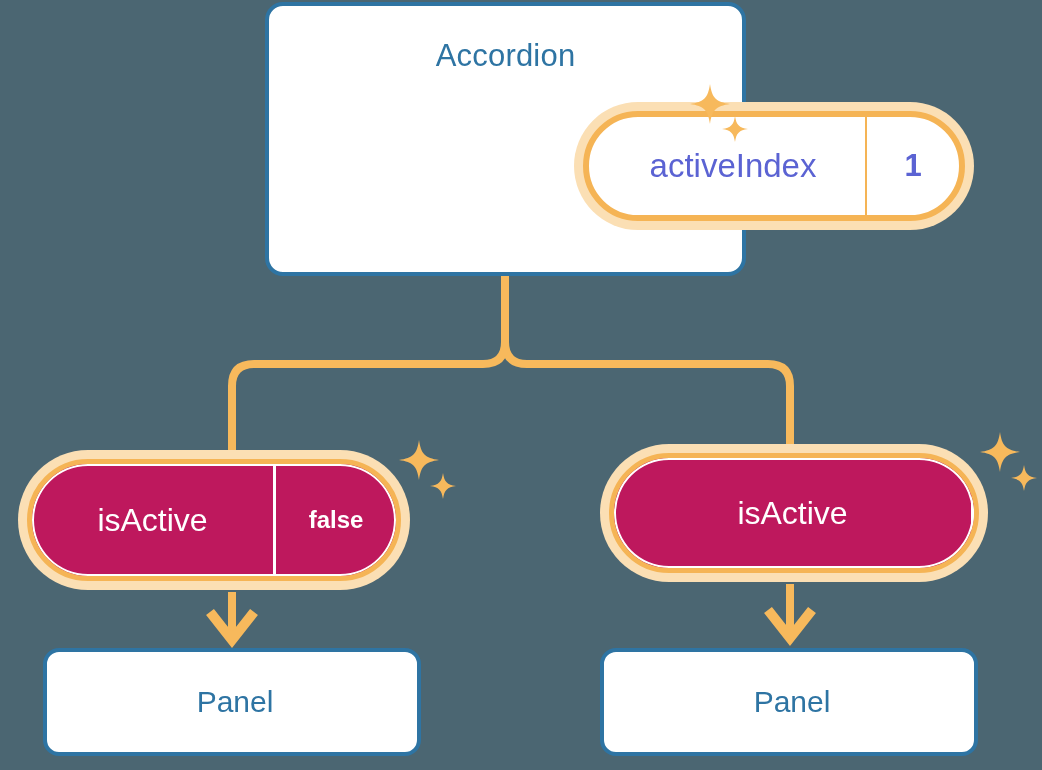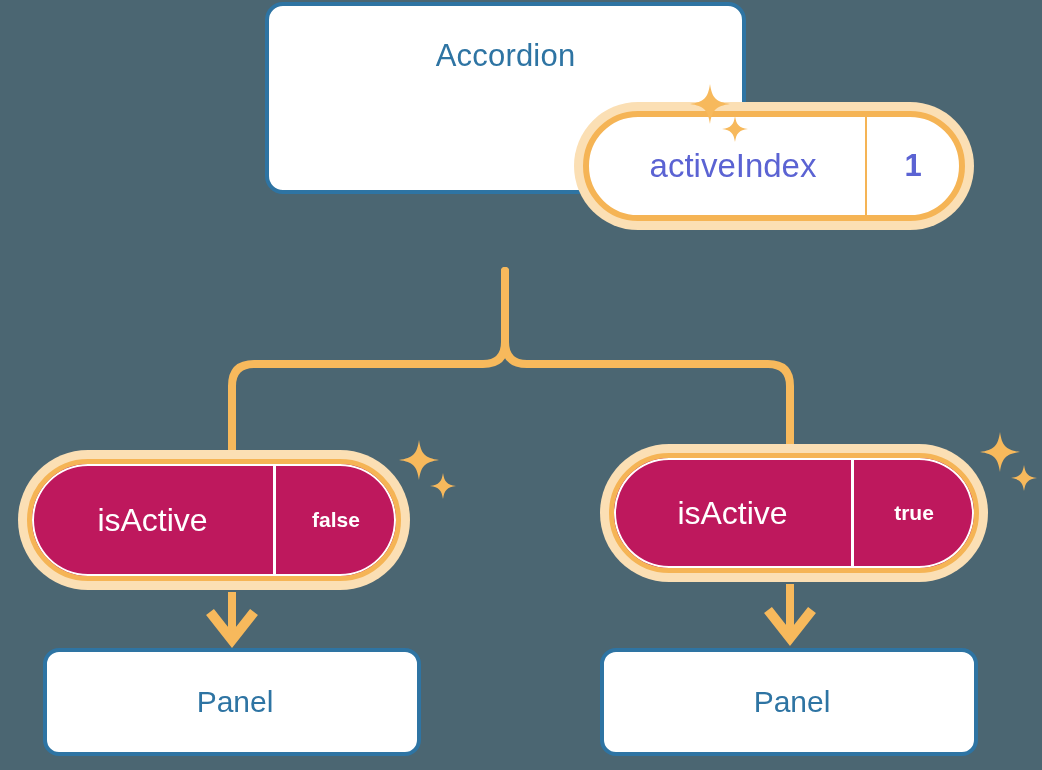--- a/index.html
+++ b/index.html
@@ -35,21 +35,21 @@
     position: absolute;
     background: #FFFFFF;
     border: 4px solid #2E74A3;
     border-radius: 18px;
     box-sizing: border-box;
   }
   #accordion-card {
     left: 265px;
     top: 2px;
     width: 481px;
-    height: 192px;
+    height: 274px;
   }
   .card-title {
     position: absolute;
     left: 0;
     right: 0;
     top: 32px;
     text-align: center;
     color: #2E74A3;
     font-size: 31px;
     font-weight: 400;
@@ -115,21 +115,21 @@
   
   .pill-purple .pill-key {
     color: #FFFFFF;
     font-size: 32px;
     font-weight: 400;
     padding: 0 26px;
     border-right: 3px solid #FFFFFF;
   }
   .pill-purple .pill-val {
     color: #FFFFFF;
-    font-size: 21px;
+    font-size: 24px;
     font-weight: 700;
     padding: 0 28px;
     min-width: 120px;
   }
   .pill-purple .pill-body {
     border: 5px solid #F5B455;
     box-shadow: inset 0 0 0 2px #FFFFFF;
   }
 
   #pill-isactive-false { left: 18px; top: 450px; width: 392px; height: 140px; }
@@ -220,21 +220,20 @@
   </div>
 
   <div class="panel-box" id="panel-left">
     <div class="panel-label">Panel</div>
   </div>
 
   <div class="state-pill pill-purple" id="pill-isactive-true">
     <div class="pill-glow"></div>
     <div class="pill-body purple">
       <div class="pill-key">isActive</div>
-      <div class="pill-val">true</div>
     </div>
   </div>
 
   <div class="sparkle-group" id="sparkles-true">
     <svg width="58" height="70" viewBox="0 0 58 70" aria-hidden="true">
       <path d="M20 0 C22 14 26 18 40 20 C26 22 22 26 20 40 C18 26 14 22 0 20 C14 18 18 14 20 0 Z" fill="#F7B95C"></path>
       <path d="M44 33 C45.4 42 48 44.6 57 46 C48 47.4 45.4 50 44 59 C42.6 50 40 47.4 31 46 C40 44.6 42.6 42 44 33 Z" fill="#F7B95C"></path>
     </svg>
   </div>
 

